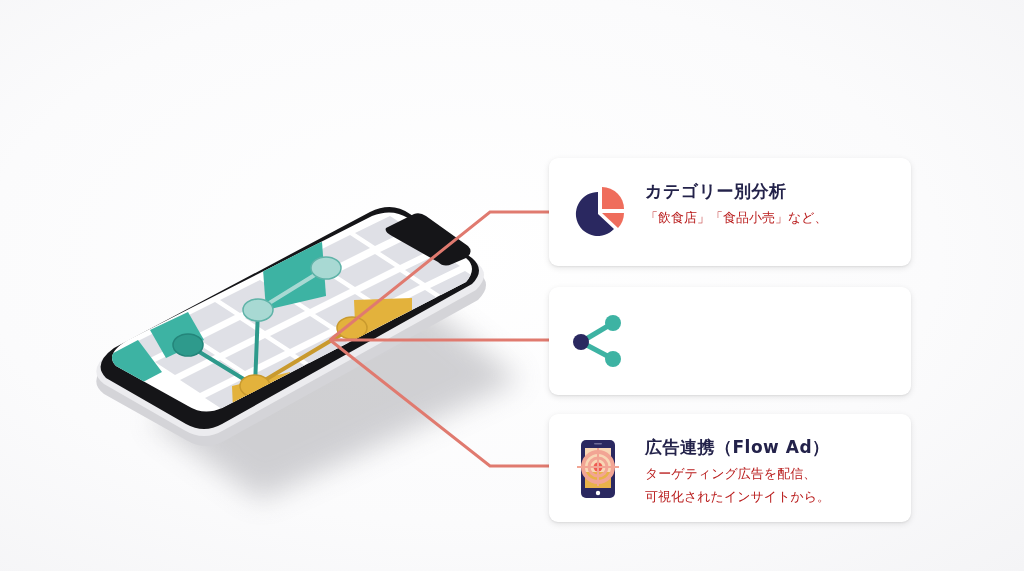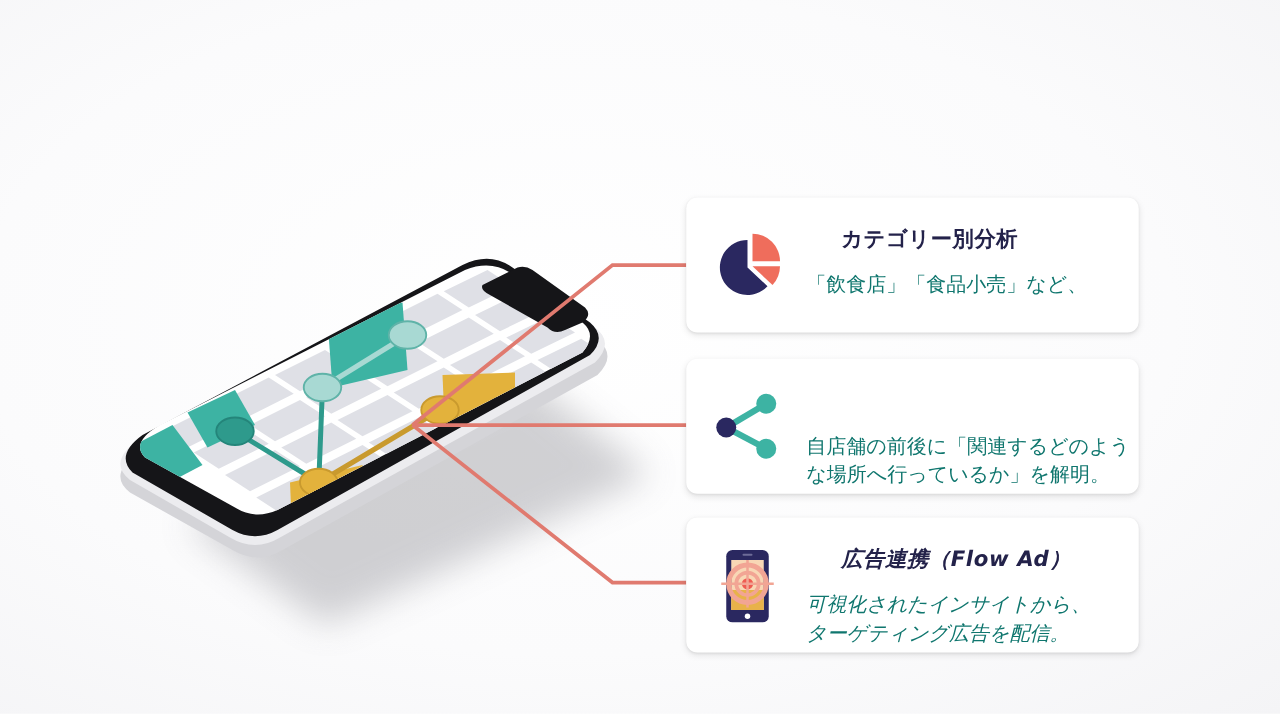--- a/index.html
+++ b/index.html
@@ -18,25 +18,24 @@
     height: 108px;
     background: #ffffff;
     border-radius: 9px;
     box-shadow: 0 2px 6px rgba(0,0,0,0.10), 0 1px 2px rgba(0,0,0,0.06);
   }
   .card .icon { position: absolute; left: 20px; top: 24px; width: 58px; height: 60px; }
   .card .title {
     position: absolute; left: 96px; top: 22px;
     font-size: 17px; font-weight: bold; color: #23224a; letter-spacing: 0.5px;
     white-space: nowrap;
-    margin-left: 28px;
   }
   .card .desc {
-    position: absolute; left: 96px; top: 58px;
-    font-size: 16px; line-height: 23px; color: #0f766e;
+    position: absolute; left: 96px; top: 48px;
+    font-size: 13px; line-height: 23px; color: #b91c1c;
     white-space: nowrap;
   }
   .card .desc span { display: block; }
 </style>
 </head>
 <body>
 
 <div id="stage">
 
   <svg class="illus" width="1024" height="571" viewBox="0 0 1024 571">
@@ -141,39 +140,35 @@
   </div>
 
   <div class="card" style="top:287px;">
     <svg class="icon" viewBox="0 0 58 60">
       <line x1="12" y1="31" x2="44" y2="12" stroke="#3db3a3" stroke-width="5"></line>
       <line x1="12" y1="31" x2="44" y2="48" stroke="#3db3a3" stroke-width="5"></line>
       <circle cx="44" cy="12" r="8" fill="#3db3a3"></circle>
       <circle cx="44" cy="48" r="8" fill="#3db3a3"></circle>
       <circle cx="12" cy="31" r="8" fill="#2a2860"></circle>
     </svg>
-    <div class="desc">
-      <span>自店舗の前後に「関連するどのよう</span>
-      <span>な場所へ行っているか」を解明。</span>
-    </div>
   </div>
 
-  <div class="card" style="top:414px;font-style:italic;">
+  <div class="card" style="top:414px;">
     <svg class="icon" viewBox="0 0 58 60">
       <rect x="12" y="2" width="34" height="58" rx="5" fill="#2a2860"></rect>
       <rect x="16" y="10" width="26" height="40" fill="#f8d7b5"></rect>
       <rect x="16" y="34" width="26" height="16" fill="#e8b24a"></rect>
       <circle cx="29" cy="29" r="15" fill="none" stroke="#f2a594" stroke-width="4"></circle>
       <circle cx="29" cy="29" r="9" fill="none" stroke="#f2a594" stroke-width="3"></circle>
       <circle cx="29" cy="29" r="4.5" fill="#ef5b52"></circle>
       <line x1="8" y1="29" x2="50" y2="29" stroke="#f2a594" stroke-width="2"></line>
       <line x1="29" y1="10" x2="29" y2="48" stroke="#f2a594" stroke-width="2"></line>
       <circle cx="29" cy="55" r="2.2" fill="#ffffff"></circle>
       <rect x="25" y="5" width="8" height="1.6" rx="0.8" fill="#6e6c98"></rect>
     </svg>
     <div class="title">広告連携（Flow Ad）</div>
     <div class="desc">
-      <span>可視化されたインサイトから、</span>
-      <span>ターゲティング広告を配信。</span>
+      <span>ターゲティング広告を配信、</span>
+      <span>可視化されたインサイトから。</span>
     </div>
   </div>
 
 </div>
 
 </body></html>

